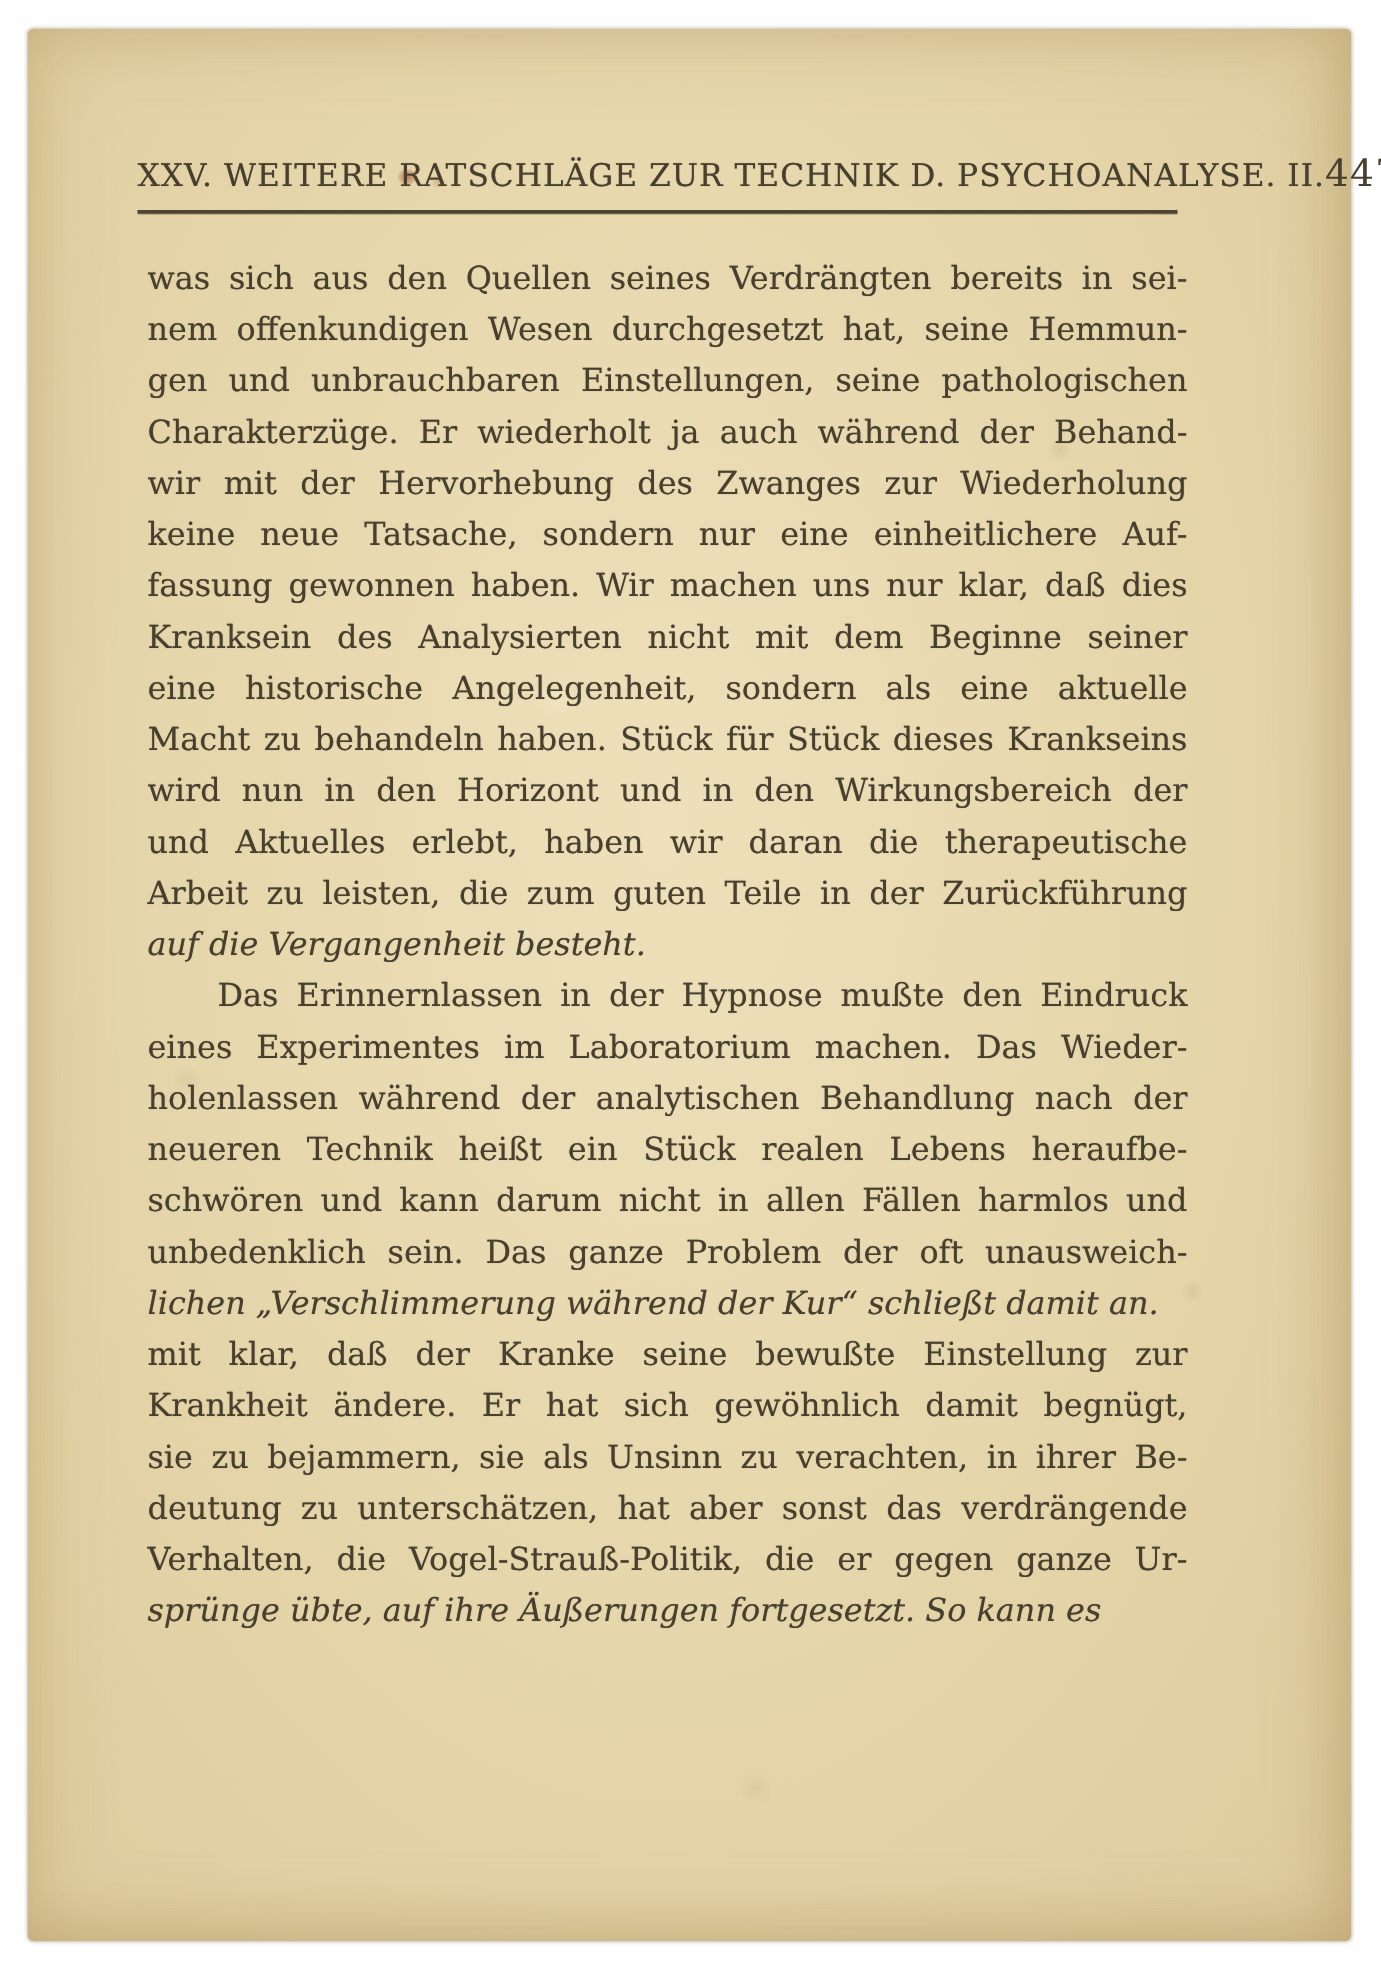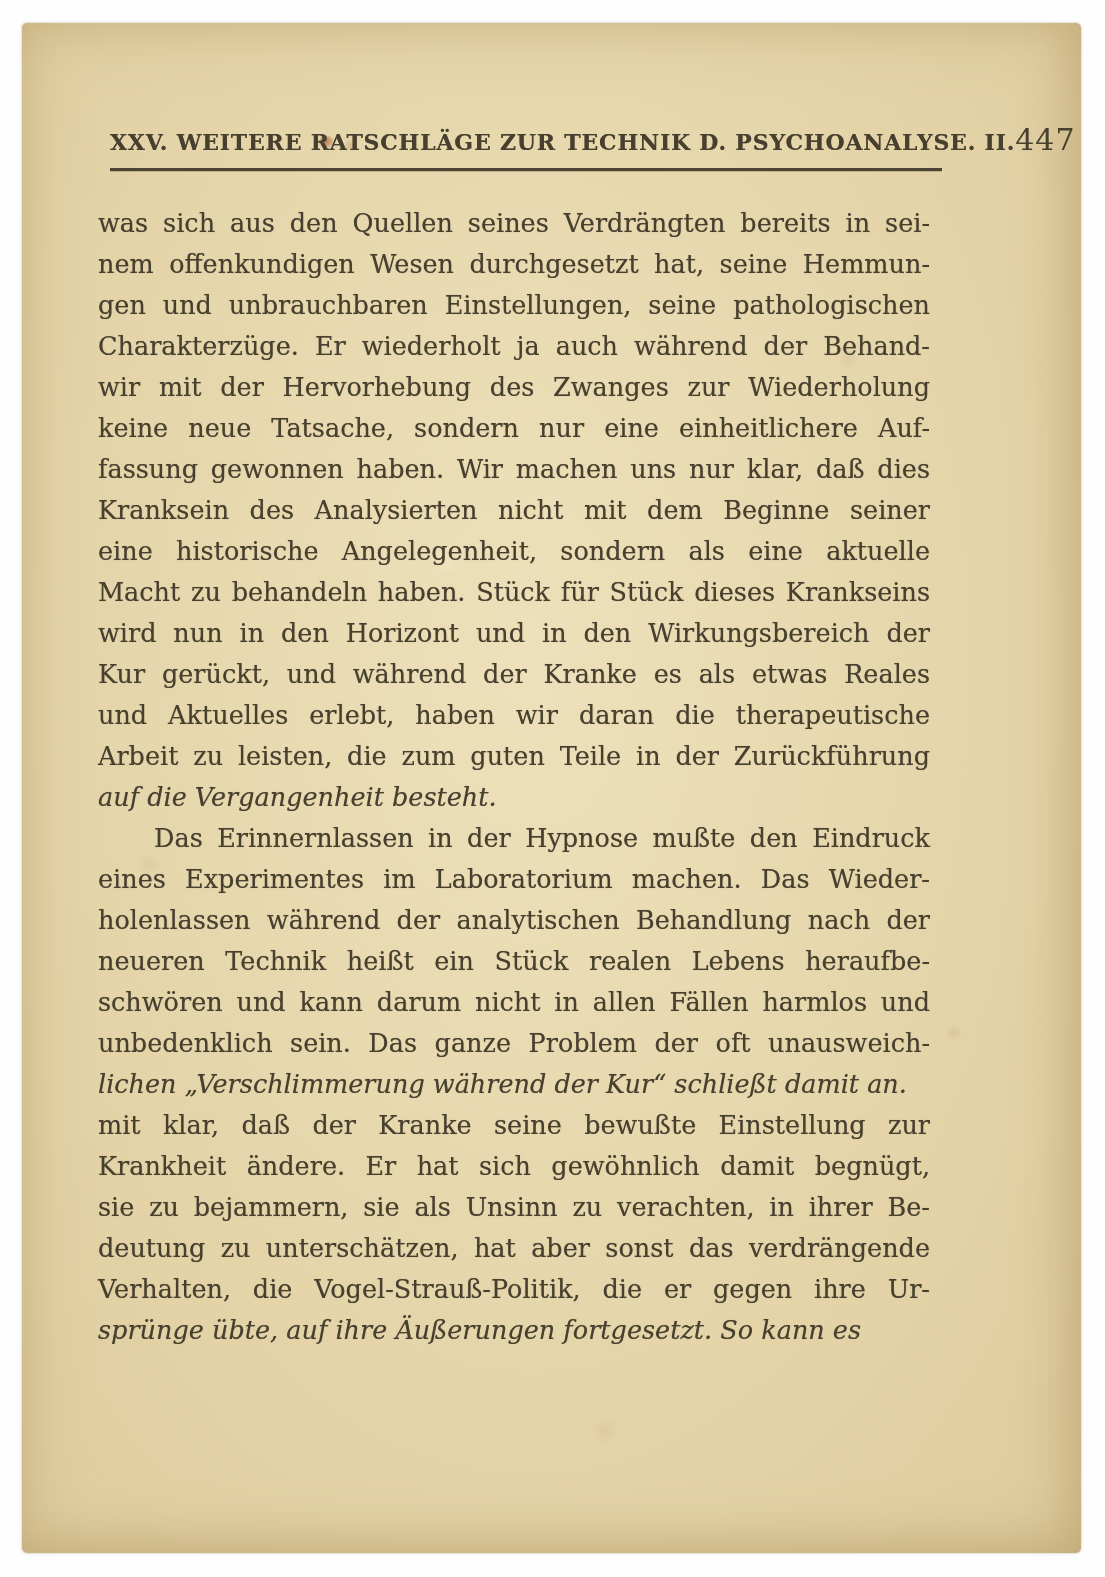--- a/index.html
+++ b/index.html
@@ -54,41 +54,41 @@
     position: absolute;
     left: 88px;
     top: 99px;
     width: 832px;
     display: flex;
     justify-content: space-between;
     align-items: baseline;
     white-space: nowrap;
   }
   .header-title {
-    font-size: 22px;
+    font-size: 25px;
     letter-spacing: 0.8px;
-    font-weight: 700;
+    font-weight: 400;
     text-shadow: 0 0 0.6px rgba(70,60,45,0.7);
   }
   .header-page-number {
     font-size: 30px;
     letter-spacing: 1px;
   }
   .rule {
     position: absolute;
     left: 88px;
     top: 145px;
     width: 832px;
     height: 3px;
     background: #4c4434;
     box-shadow: 0 1px 0 rgba(76,68,52,0.25);
   }
   .body-text {
     position: absolute;
-    left: 76px;
+    left: 96px;
     top: 180px;
     width: 832px;
     font-size: 25.5px;
     line-height: 41px;
     text-shadow: 0 0 0.7px rgba(70,60,45,0.55);
   }
   .line {
     height: 41px;
     text-align: justify;
     text-align-last: justify;
@@ -119,32 +119,31 @@
         <div class="line">nem offenkundigen Wesen durchgesetzt hat, seine Hemmun-</div>
         <div class="line">gen und unbrauchbaren Einstellungen, seine pathologischen</div>
         <div class="line">Charakterzüge. Er wiederholt ja auch während der Behand-</div>
         <div class="line">wir mit der Hervorhebung des Zwanges zur Wiederholung</div>
         <div class="line">keine neue Tatsache, sondern nur eine einheitlichere Auf-</div>
         <div class="line">fassung gewonnen haben. Wir machen uns nur klar, daß dies</div>
         <div class="line">Kranksein des Analysierten nicht mit dem Beginne seiner</div>
         <div class="line">eine historische Angelegenheit, sondern als eine aktuelle</div>
         <div class="line">Macht zu behandeln haben. Stück für Stück dieses Krankseins</div>
         <div class="line">wird nun in den Horizont und in den Wirkungsbereich der</div>
-        <div class="line">Kur gerückt, und während der Kranke es als etwas Reales</div>
         <div class="line">und Aktuelles erlebt, haben wir daran die therapeutische</div>
         <div class="line">Arbeit zu leisten, die zum guten Teile in der Zurückführung</div>
         <div class="line last">auf die Vergangenheit besteht.</div>
         <div class="line indent">Das Erinnernlassen in der Hypnose mußte den Eindruck</div>
         <div class="line">eines Experimentes im Laboratorium machen. Das Wieder-</div>
         <div class="line">holenlassen während der analytischen Behandlung nach der</div>
         <div class="line">neueren Technik heißt ein Stück realen Lebens heraufbe-</div>
         <div class="line">schwören und kann darum nicht in allen Fällen harmlos und</div>
         <div class="line">unbedenklich sein. Das ganze Problem der oft unausweich-</div>
         <div class="line last">lichen „Verschlimmerung während der Kur“ schließt damit an.</div>
         <div class="line">mit klar, daß der Kranke seine bewußte Einstellung zur</div>
         <div class="line">Krankheit ändere. Er hat sich gewöhnlich damit begnügt,</div>
         <div class="line">sie zu bejammern, sie als Unsinn zu verachten, in ihrer Be-</div>
         <div class="line">deutung zu unterschätzen, hat aber sonst das verdrängende</div>
-        <div class="line">Verhalten, die Vogel-Strauß-Politik, die er gegen ihre Ur-</div>
+        <div class="line">Verhalten, die Vogel-Strauß-Politik, die er gegen ganze Ur-</div>
         <div class="line last">sprünge übte, auf ihre Äußerungen fortgesetzt. So kann es</div>
       </main>
   </div>
 </div>
 
 </body></html>

